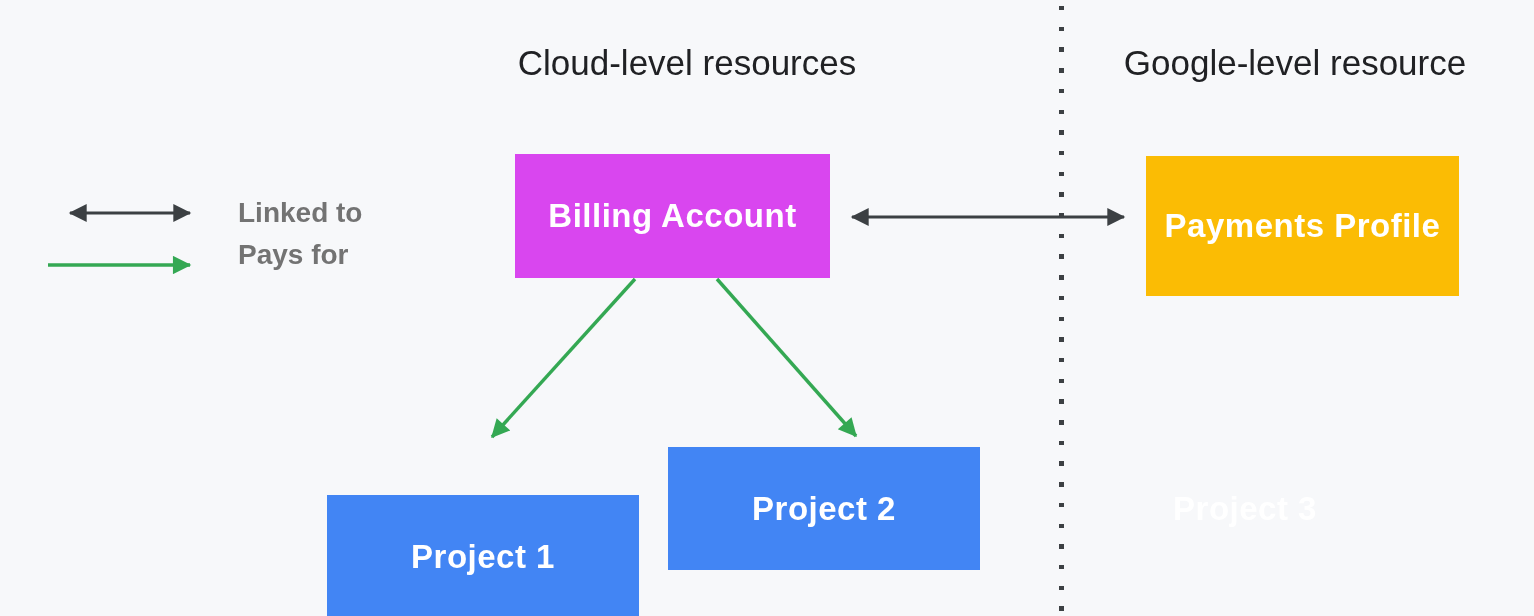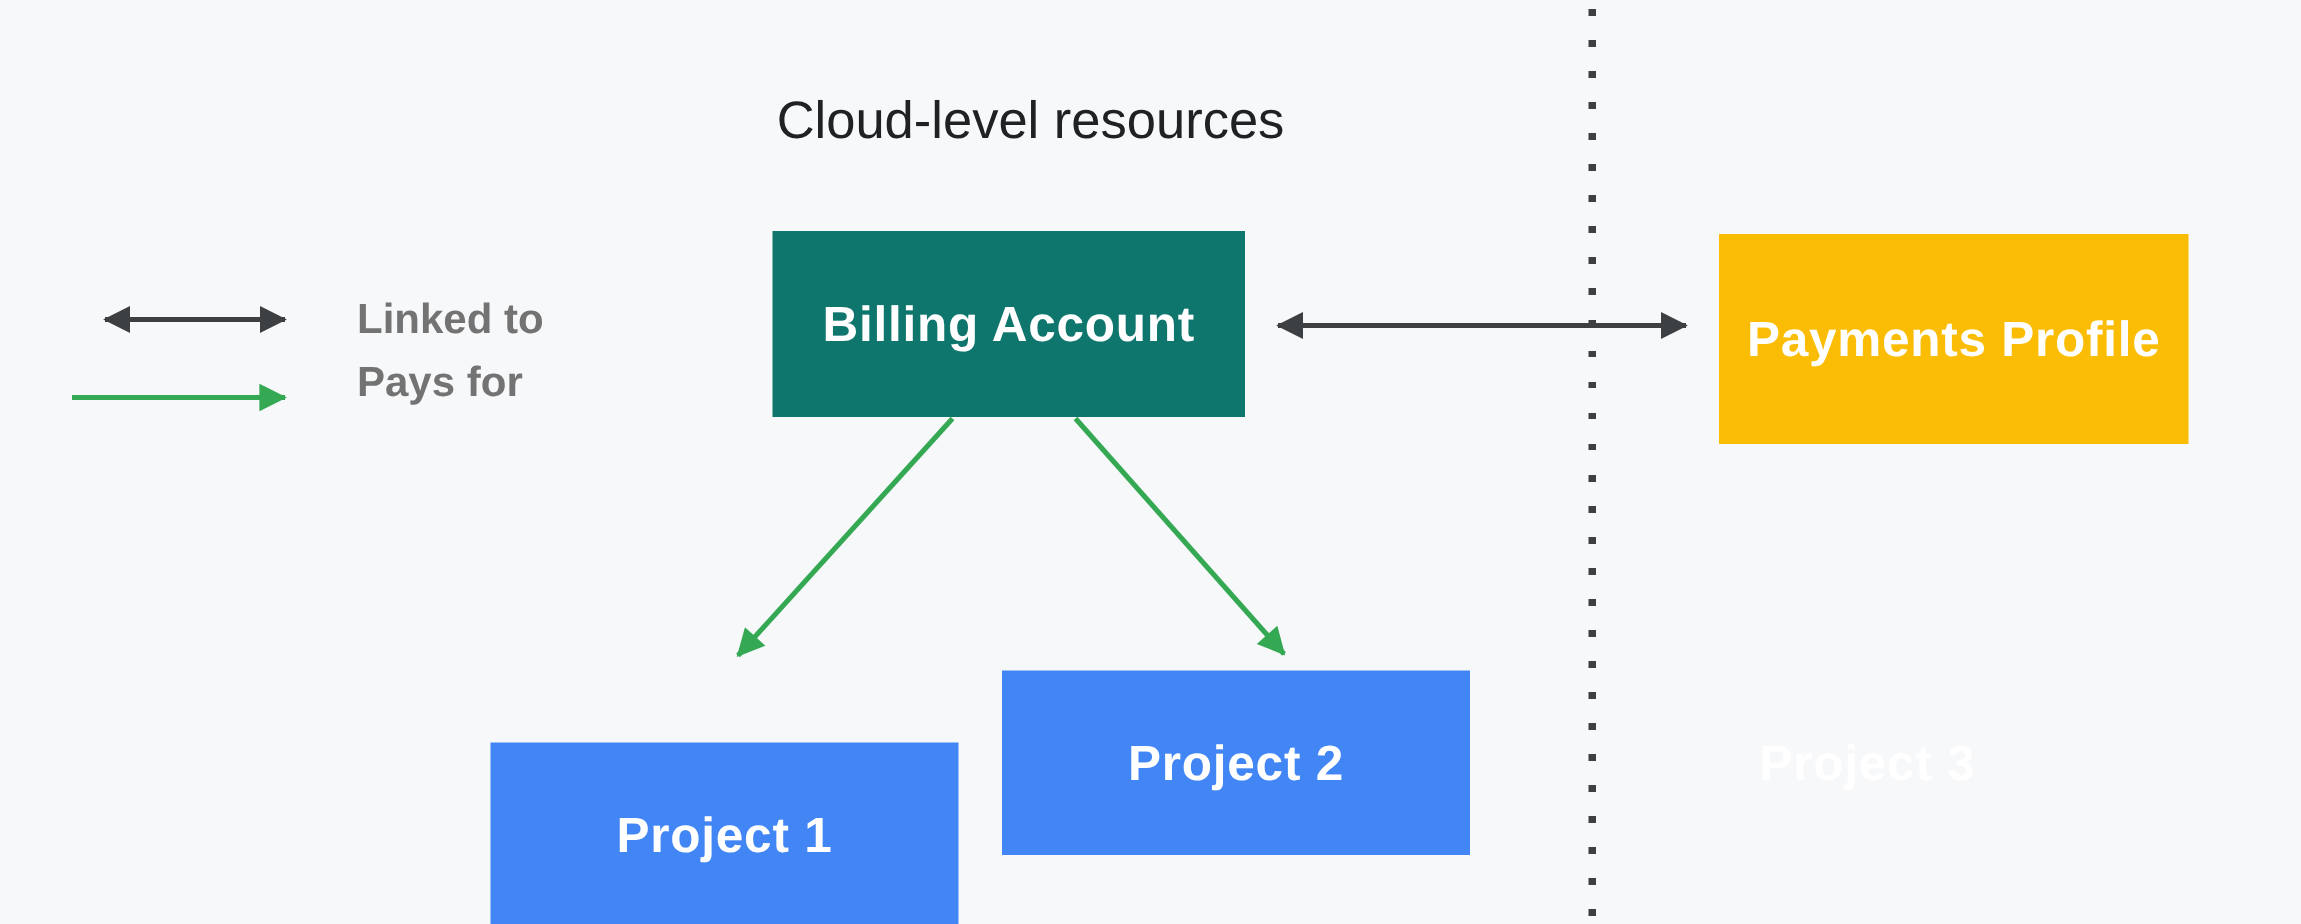--- a/index.html
+++ b/index.html
@@ -10,21 +10,21 @@
   }
   .canvas {
     position: relative;
     width: 1534px;
     height: 616px;
     background: #f7f8fa;
     overflow: hidden;
   }
   .heading {
     position: absolute;
-    top: 58px;
+    top: 40px;
     height: 46px;
     line-height: 46px;
     text-align: center;
     font-size: 35px;
     font-weight: 400;
     color: #202124;
     white-space: nowrap;
   }
   .heading.cloud  { left: 437px; width: 500px; }
   .heading.google { left: 1080px; width: 430px; }
@@ -46,21 +46,21 @@
     position: absolute;
     display: flex;
     align-items: center;
     justify-content: center;
     color: #ffffff;
     font-size: 33px;
     font-weight: 700;
     letter-spacing: 0.5px;
     white-space: nowrap;
   }
-  .node.billing  { left: 515px;  top: 154px; width: 315px; height: 124px; background: #0f766e; }
+  .node.billing  { left: 515px;  top: 154px; width: 315px; height: 124px; background: #d946ef; }
   .node.payments { left: 1146px; top: 156px; width: 313px; height: 140px; background: #fbbc04; }
   .node.project  { top: 447px; width: 312px; height: 123px; background: #4285f4; }
   .node.p1 { left: 327px; margin-top: 48px; }
   .node.p2 { left: 668px; }
   .node.p3 { left: 1089px; background: transparent; }
 
   .arrows-layer {
     position: absolute;
     left: 0; top: 0;
     width: 1534px;
@@ -80,20 +80,21 @@
   }
   .legend-label.linked { top: 198px; }
   .legend-label.pays   { top: 240px; }
 </style>
 </head>
 <body>
 
 <div class="canvas">
 
   <div class="heading cloud">Cloud-level resources</div>
+  <div class="heading google">Google-level resource</div>
 
   <div class="divider"></div>
 
   <div class="node billing">
     <span>Billing Account</span>
   </div>
 
   <div class="node payments">
     <span>Payments Profile</span>
   </div>

